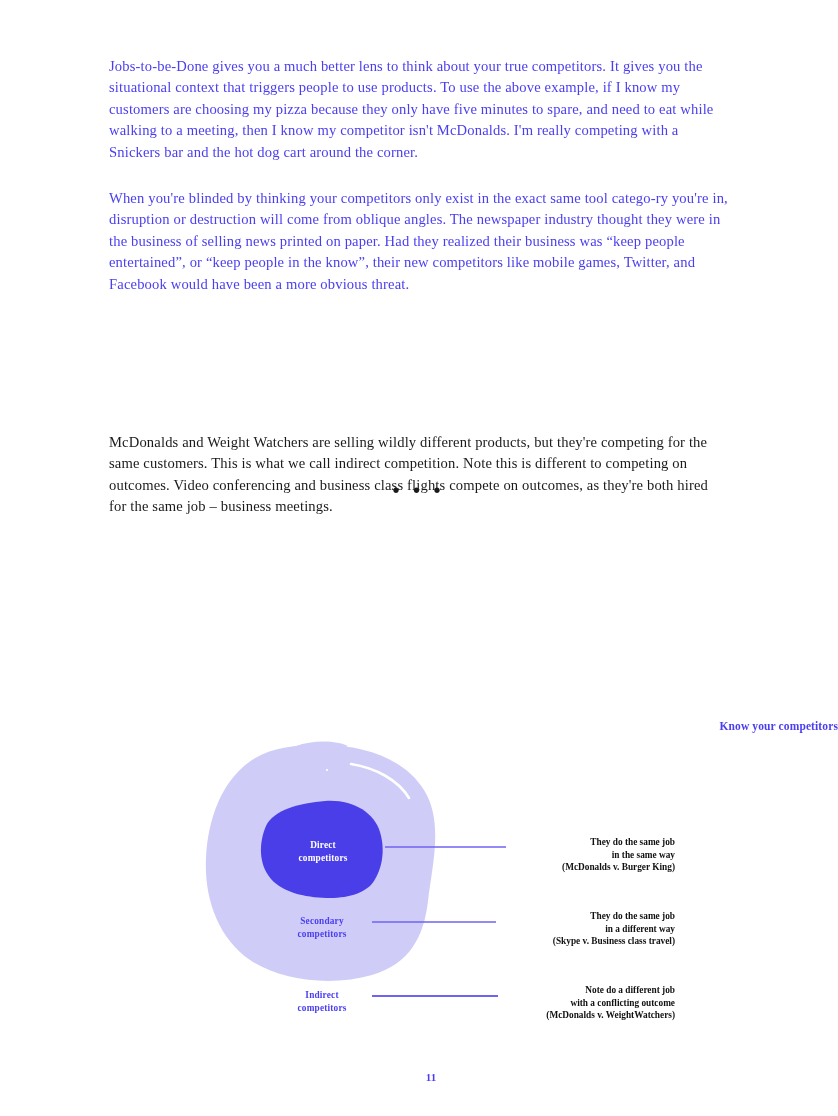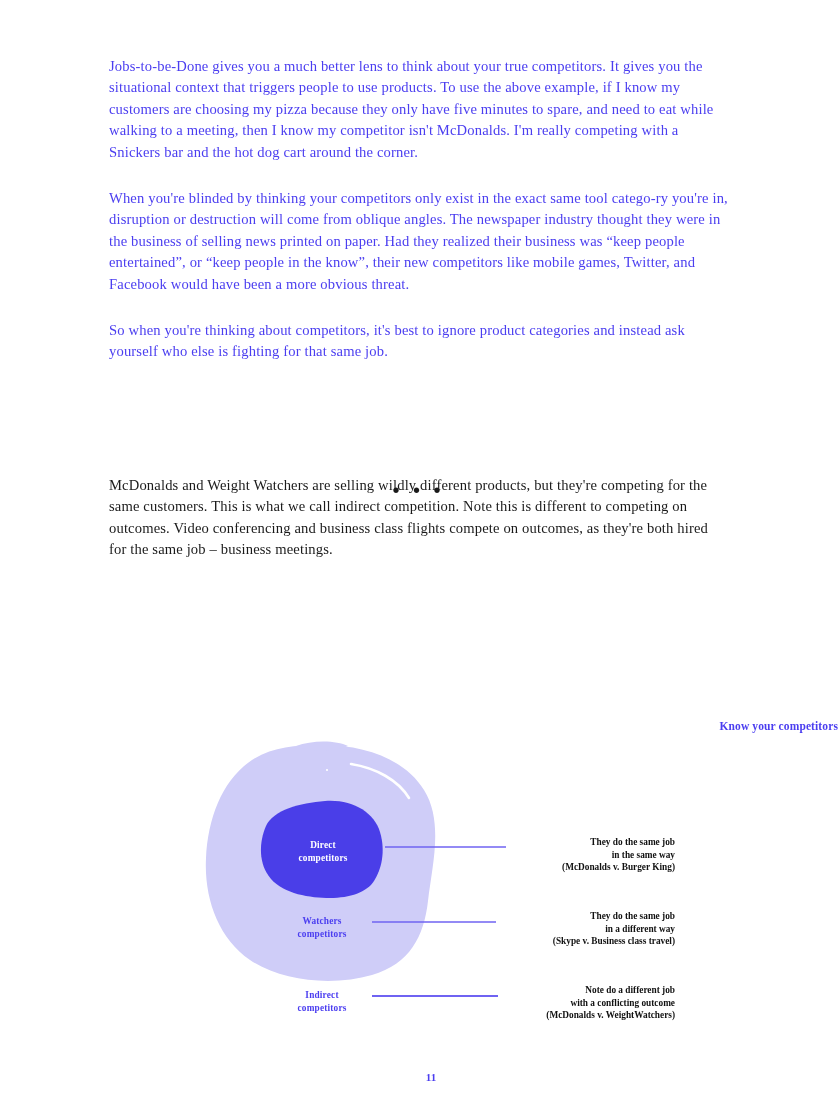--- a/index.html
+++ b/index.html
@@ -127,21 +127,20 @@
   }
 </style>
 </head>
 <body>
 
 <div class="page">
 
   <div class="col">
     <p class="para blue">Jobs-to-be-Done gives you a much better lens to think about your true competitors. It gives you the situational context that triggers people to use products. To use the above example, if I know my customers are choosing my pizza because they only have five minutes to spare, and need to eat while walking to a meeting, then I know my competitor isn't McDonalds. I'm really competing with a Snickers bar and the hot dog cart around the corner.</p>
     <p class="para blue">When you're blinded by thinking your competitors only exist in the exact same tool catego-ry you're in, disruption or destruction will come from oblique angles. The newspaper industry thought they were in the business of selling news printed on paper. Had they realized their business was “keep people entertained”, or “keep people in the know”, their new competitors like mobile games, Twitter, and Facebook would have been a more obvious threat.</p>
-    <p class="para blue tight">So when you're thinking about competitors, it's best to ignore product categories and instead ask yourself who else is fighting for that same job.</p>
 
     <div class="dots">• • •</div>
 
     <div style="height:112px"></div>
 
     <p class="para black tight">McDonalds and Weight Watchers are selling wildly different products, but they're competing for the same customers. This is what we call indirect competition. Note this is different to competing on outcomes. Video conferencing and business class flights compete on outcomes, as they're both hired for the same job – business meetings.</p>
   </div>
 
   <div class="figure">
 
@@ -175,21 +174,21 @@
       <line x1="372" y1="262" x2="496" y2="262" stroke="#6f63f2" stroke-width="1.3"></line>
       <line x1="372" y1="336" x2="498" y2="336" stroke="#6f63f2" stroke-width="1.8"></line>
     </svg>
 
     <div class="blob-label lbl-direct">
       <div>Direct</div>
       <div>competitors</div>
     </div>
 
     <div class="blob-label lbl-secondary">
-      <div>Watchers</div>
+      <div>Secondary</div>
       <div>competitors</div>
     </div>
 
     <div class="blob-label lbl-indirect">
       <div>Indirect</div>
       <div>competitors</div>
     </div>
 
     <div class="side-label side-1">
       <div>They do the same job</div>

